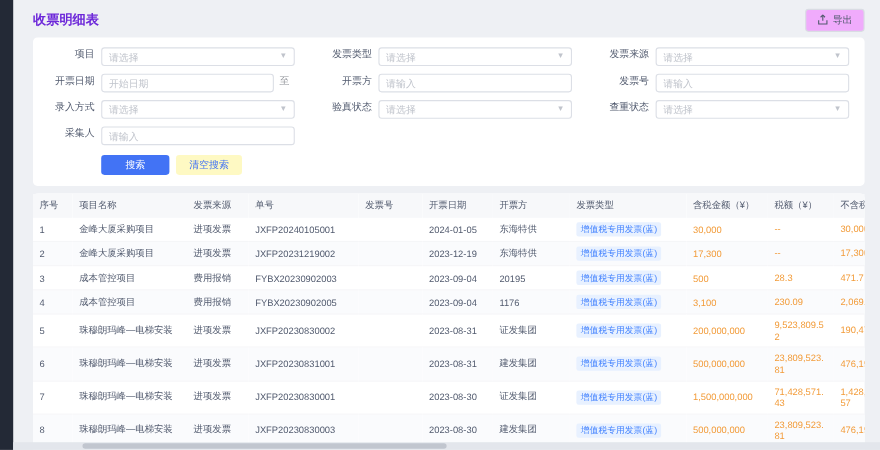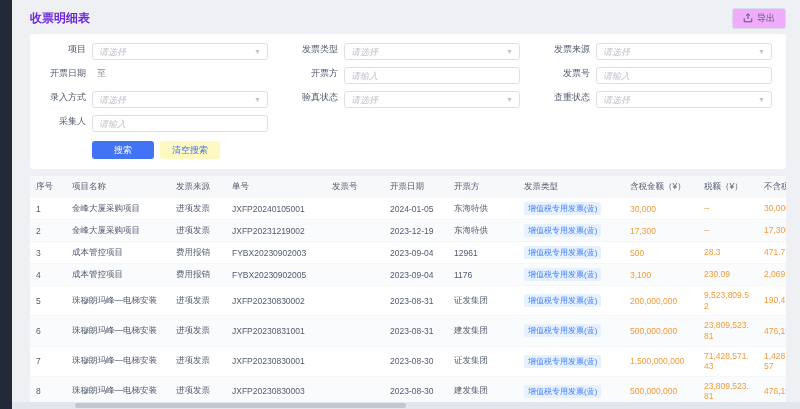--- a/index.html
+++ b/index.html
@@ -18,21 +18,21 @@
   .export-btn { display:flex; align-items:center; gap:4px; background:#f0abfc; border:1px solid #d9dce3;
     border-radius:3px; padding:3px 10px; font-size:9px; color:#515a6e; cursor:pointer; }
 
   
   .filter-card { background:#fff; border-radius:4px; margin-top:5px; padding:9px 14px 8px 4px; }
   .filter-grid { display:grid; grid-template-columns:1fr 1fr 1fr; column-gap:18px; row-gap:7px; }
   .field { display:flex; align-items:flex-start; }
   .field-label { width:52px; flex:none; text-align:right; font-size:9px; color:#515a6e; margin-right:6px; white-space:nowrap; }
   .control { flex:1; display:flex; align-items:center; height:17px; border:1px solid #dcdfe6; border-radius:3px;
     background:#fff; padding:0 6px; min-width:0; }
-  .control input { border:none; outline:none; width:100%; min-width:0; font-size:9px; color:#333; background:transparent; font-family:inherit; padding:0;font-style:italic; }
+  .control input { border:none; outline:none; width:100%; min-width:0; font-size:9px; color:#333; background:transparent; font-family:inherit; padding:0; }
   ::placeholder { color:#c0c4cc; }
   .caret { color:#c0c4cc; font-size:7px; margin-left:4px; flex:none; }
   .range-sep { font-size:9px; color:#909399; margin:0 5px; flex:none; }
   .btn-row { margin:9px 0 2px 58px; display:flex; gap:6px; }
   .btn-search { background:#4273f5; color:#fff; border:none; border-radius:3px; padding:0 22px; height:18px;
     font-size:9px; font-family:inherit; cursor:pointer; }
   .btn-clear { background:#fef9c3; color:#4273f5; border:none; border-radius:3px; padding:0 12px; height:18px;
     font-size:9px; font-family:inherit; cursor:pointer; }
 
   
@@ -92,20 +92,23 @@
         </div>
         <div class="field">
           <span class="field-label">发票来源</span>
           <div class="control">
             <input placeholder="请选择" style="">
             <span class="caret">▼</span>
           </div>
         </div>
         <div class="field">
           <span class="field-label">开票日期</span>
+          <div class="control">
+            <input placeholder="开始日期" style="">
+          </div>
           <span class="range-sep">至</span>
         </div>
         <div class="field">
           <span class="field-label">开票方</span>
           <div class="control">
             <input placeholder="请输入" style="">
           </div>
         </div>
         <div class="field">
           <span class="field-label">发票号</span>
@@ -205,21 +208,21 @@
               <td class="amt wrap">--</td>
               <td class="amt wrap">17,300</td>
             </tr>
             <tr>
               <td>3</td>
               <td>成本管控项目</td>
               <td>费用报销</td>
               <td>FYBX20230902003</td>
               <td></td>
               <td>2023-09-04</td>
-              <td>12961</td>
+              <td>20195</td>
               <td><span class="tag">增值税专用发票(蓝)</span></td>
               <td class="amt">500</td>
               <td class="amt wrap">28.3</td>
               <td class="amt wrap">471.7</td>
             </tr>
             <tr>
               <td>4</td>
               <td>成本管控项目</td>
               <td>费用报销</td>
               <td>FYBX20230902005</td>

